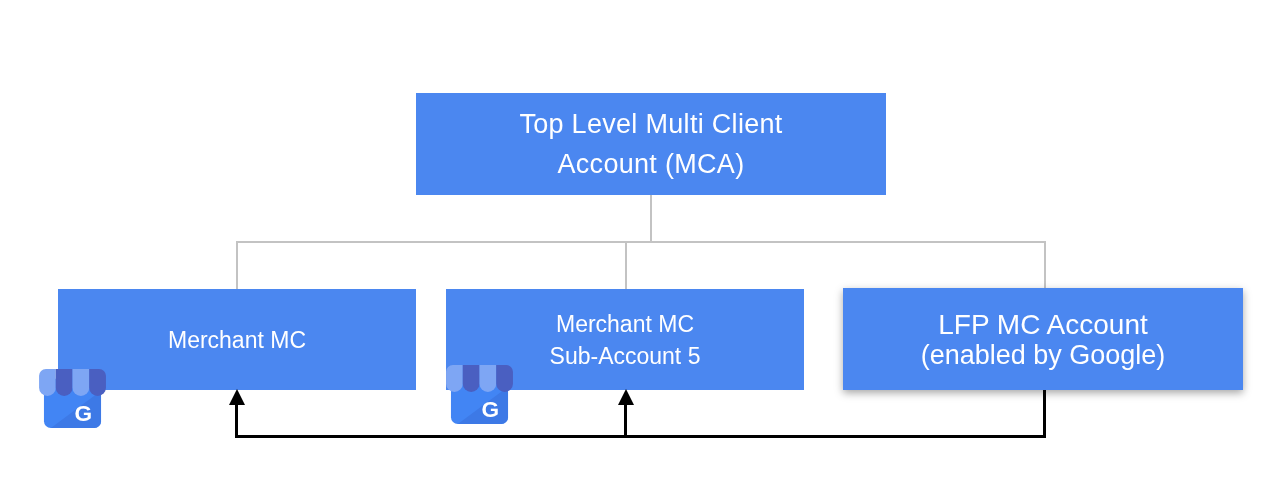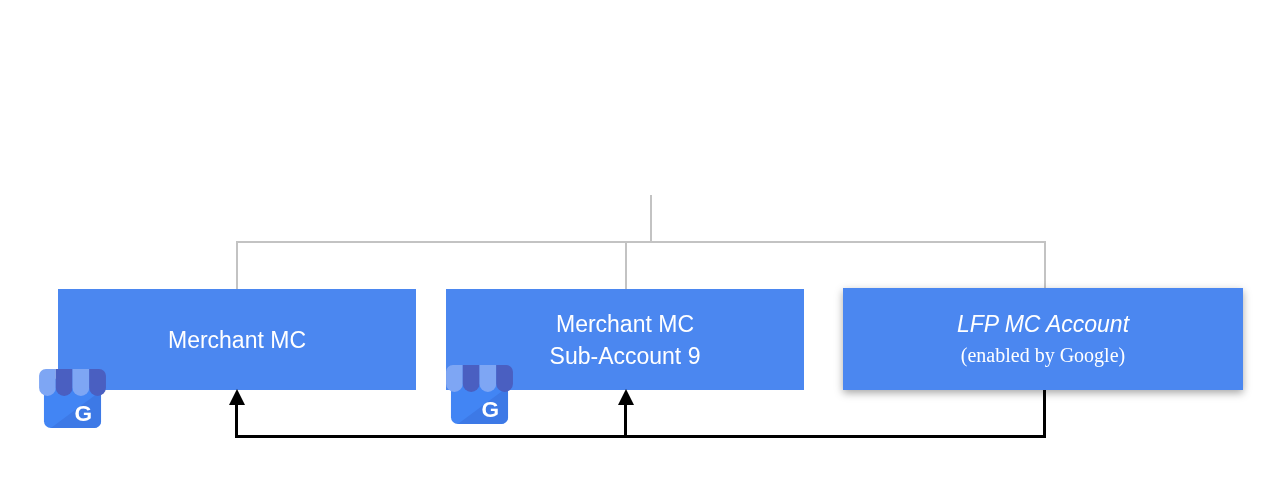--- a/index.html
+++ b/index.html
@@ -25,22 +25,22 @@
     text-align: center;
   }
   .node-root { left:416px; top:93px; width:470px; height:102px; }
   .node-root .l1, .node-root .l2 { font-size:27px; line-height:40px; letter-spacing:.3px; }
   .node-sub1 { left:58px;  top:289px; width:358px; height:101px; }
   .node-sub2 { left:446px; top:289px; width:358px; height:101px; }
   .node-sub1 .l1, .node-sub1 .l2,
   .node-sub2 .l1, .node-sub2 .l2 { font-size:23px; line-height:32px; }
   .node-lfp  { left:843px; top:288px; width:400px; height:102px;
                box-shadow: 0 3px 8px rgba(0,0,0,0.35); }
-  .node-lfp .l1 { font-size:23px; line-height:33px;font-style:italic; }
-  .node-lfp .l2 { font-size:20px; line-height:29px;font-family:Liberation Serif, serif; }
+  .node-lfp .l1 { font-size:28px; line-height:33px; }
+  .node-lfp .l2 { font-size:27px; line-height:29px; }
   .tline { position:absolute; background: var(--tree_line, #c3c3c3); }
   .aline { position:absolute; background: var(--arrow_line, #000); }
   .arrowhead {
     position:absolute; width:0; height:0;
     border-left:8px solid transparent;
     border-right:8px solid transparent;
     border-bottom:16px solid var(--arrow_line, #000);
   }
   .gmb-icon { position:absolute; width:71px; height:63px; }
   .gmb-body   { fill: var(--gmb_body, #4285f4); }
@@ -49,33 +49,37 @@
   .gmb-dark   { fill: var(--gmb_awning_dark, #4a5fc1); }
   .gmb-g      { fill: var(--gmb_letter, #fff);
                 font-family:"Liberation Sans", sans-serif;
                 font-weight:bold; font-size:23px; }
 </style>
 </head>
 <body>
 
 <div class="canvas">
 
+  <div class="node node-root">
+    <span class="l1">Top Level Multi Client</span>
+    <span class="l2">Account (MCA)</span>
+  </div>
 
   <div class="tline" style="left:650px; top:195px; width:2px; height:47px;"></div>
   <div class="tline" style="left:236px; top:241px; width:810px; height:2px;"></div>
   <div class="tline" style="left:236px; top:243px; width:2px; height:46px;"></div>
   <div class="tline" style="left:625px; top:243px; width:2px; height:46px;"></div>
   <div class="tline" style="left:1044px; top:243px; width:2px; height:45px;"></div>
 
   <div class="node node-sub1">
     <span class="l1">Merchant MC</span>
   </div>
   <div class="node node-sub2">
     <span class="l1">Merchant MC</span>
-    <span class="l2">Sub-Account 9</span>
+    <span class="l2">Sub-Account 5</span>
   </div>
   <div class="node node-lfp">
     <span class="l1">LFP MC Account</span>
     <span class="l2">(enabled by Google)</span>
   </div>
 
   <div class="aline" style="left:1043px; top:390px; width:3px; height:47px;"></div>
   <div class="aline" style="left:235px; top:435px; width:811px; height:3px;"></div>
   <div class="aline" style="left:235px; top:403px; width:3px; height:33px;"></div>
   <div class="aline" style="left:624px; top:403px; width:3px; height:33px;"></div>

